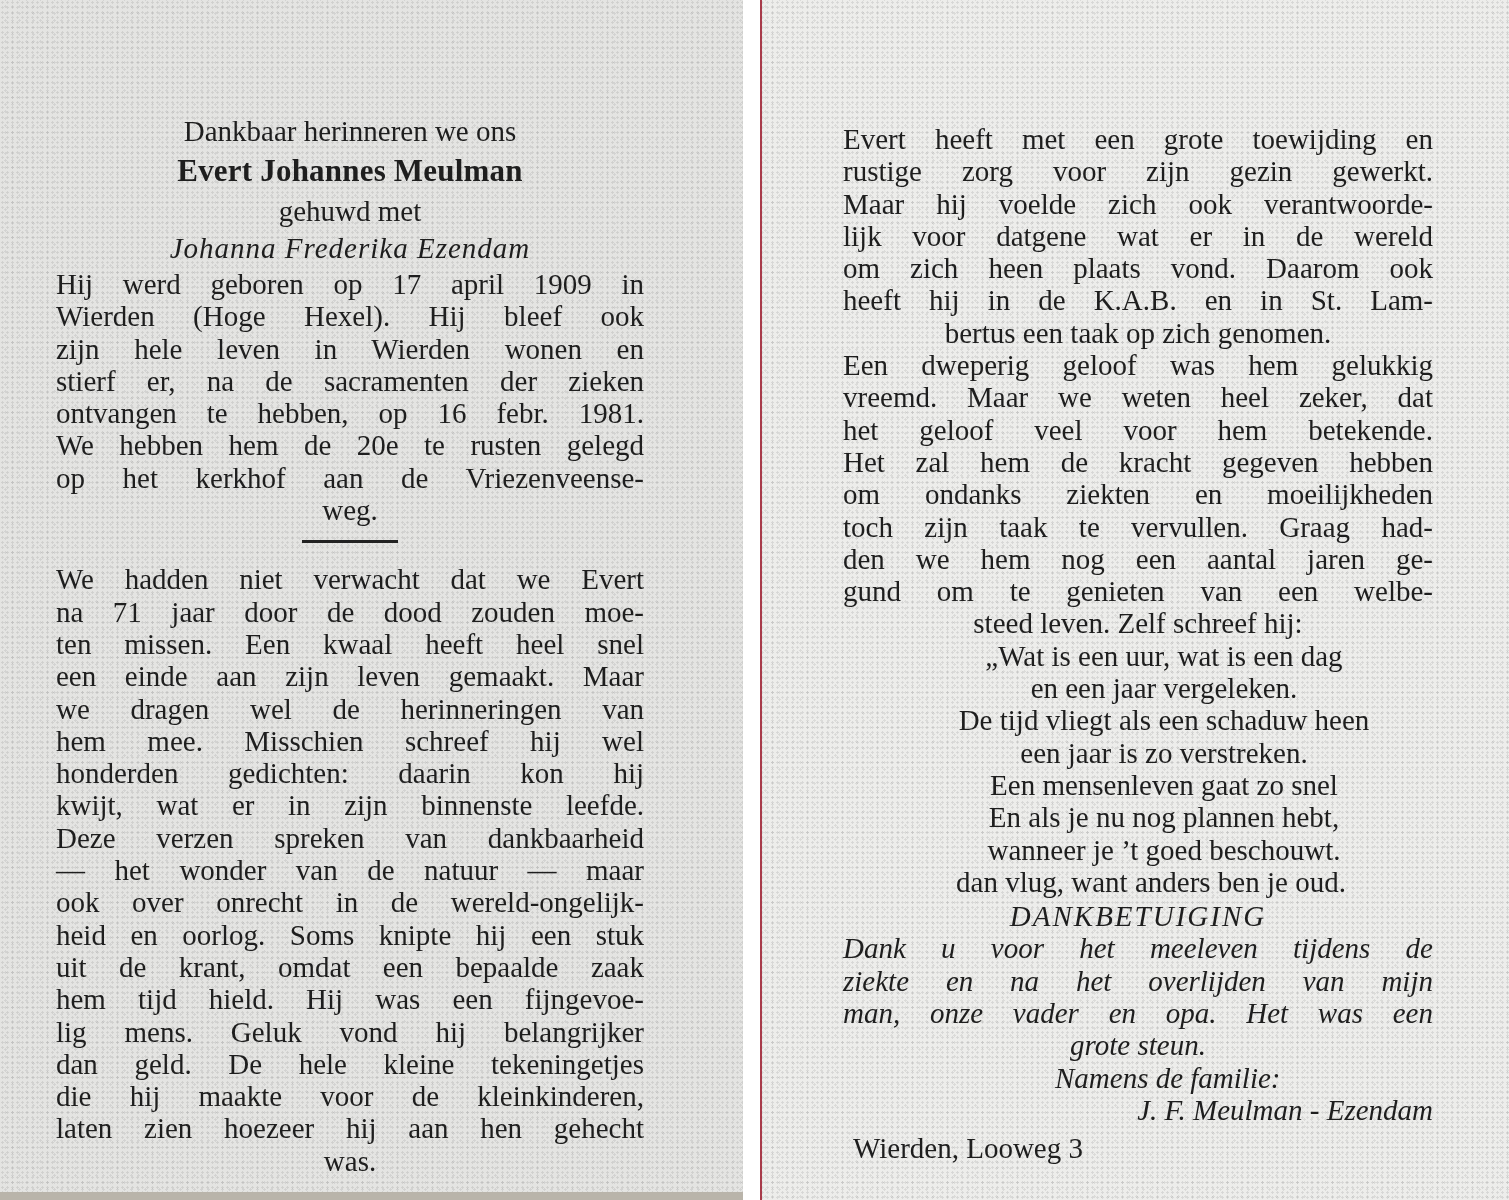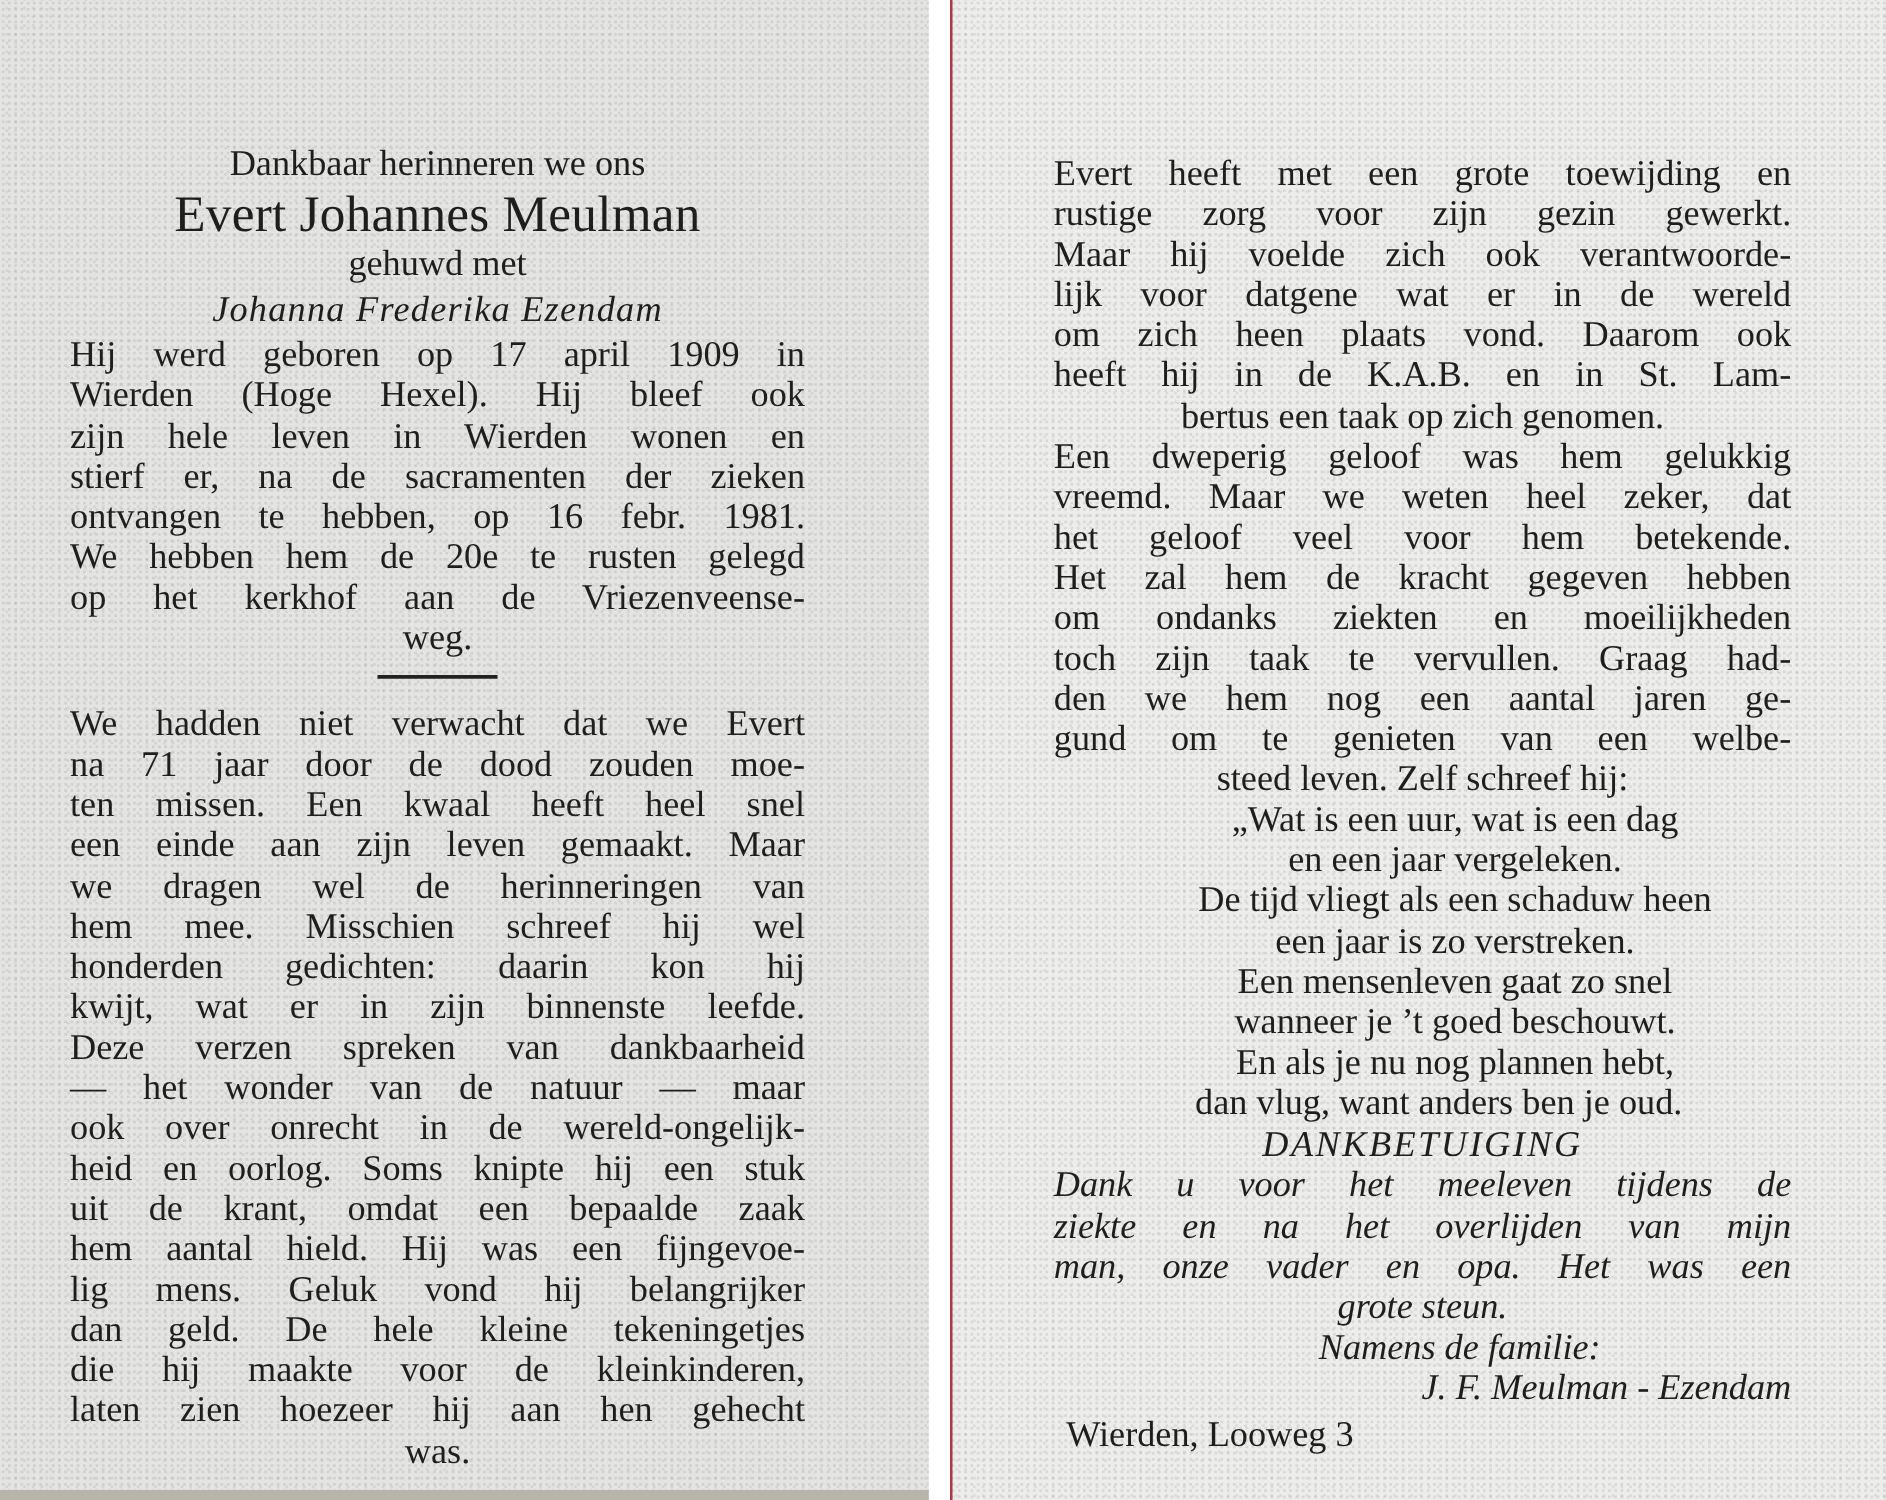--- a/index.html
+++ b/index.html
@@ -28,21 +28,21 @@
       position: absolute; left: 0; top: 1192px; width: 743px; height: 8px;
       background: #b9b4aa;
     }
     .col { position: absolute; font-size: 29px; line-height: 32.3px; }
     .col-left { left: 56px; top: 112px; width: 588px; }
     .col-right { left: 843px; top: 123px; width: 590px; }
     .center { text-align: center; }
     .just { text-align: justify; text-align-last: justify; }
     .line { display: block; white-space: nowrap; text-align: center; }
     .line.just { white-space: normal; }
-    .heading { font-weight: normal; font-size: 41px; line-height: 42px; letter-spacing: 0.2px; }
+    .heading { font-weight: bold; font-size: 31px; line-height: 42px; letter-spacing: 0.2px; }
     .intro { line-height: 38px; }
     .spouse { font-style: italic; letter-spacing: 1px; line-height: 36px; }
     .divider {
       width: 96px; height: 3px; background: #222; margin: 14px auto 20px auto;
     }
     .poem { padding-left: 52px; }
     .poem .line { white-space: nowrap; }
     .poem .outdent { margin-left: -26px; }
     .thanks-title { font-style: italic; letter-spacing: 2px; text-align: center; padding-left: 0; margin-top: 2px; }
     .thanks-body { font-style: italic; }
@@ -84,21 +84,21 @@
     <span class="line just">een einde aan zijn leven gemaakt. Maar</span>
     <span class="line just">we dragen wel de herinneringen van</span>
     <span class="line just">hem mee. Misschien schreef hij wel</span>
     <span class="line just">honderden gedichten: daarin kon hij</span>
     <span class="line just">kwijt, wat er in zijn binnenste leefde.</span>
     <span class="line just">Deze verzen spreken van dankbaarheid</span>
     <span class="line just">— het wonder van de natuur — maar</span>
     <span class="line just">ook over onrecht in de wereld-ongelijk-</span>
     <span class="line just">heid en oorlog. Soms knipte hij een stuk</span>
     <span class="line just">uit de krant, omdat een bepaalde zaak</span>
-    <span class="line just">hem aantal hield. Hij was een fijngevoe-</span>
+    <span class="line just">hem tijd hield. Hij was een fijngevoe-</span>
     <span class="line just">lig mens. Geluk vond hij belangrijker</span>
     <span class="line just">dan geld. De hele kleine tekeningetjes</span>
     <span class="line just">die hij maakte voor de kleinkinderen,</span>
     <span class="line just">laten zien hoezeer hij aan hen gehecht</span>
     <span class="line">was.</span>
   </div>
 </div>
 
 <div class="col col-right">
   <div>
@@ -122,22 +122,22 @@
     <span class="line just">gund om te genieten van een welbe-</span>
     <span class="line">steed leven. Zelf schreef hij:</span>
   </div>
 
   <div class="poem">
     <span class="line">„Wat is een uur, wat is een dag</span>
     <span class="line">en een jaar vergeleken.</span>
     <span class="line">De tijd vliegt als een schaduw heen</span>
     <span class="line">een jaar is zo verstreken.</span>
     <span class="line">Een mensenleven gaat zo snel</span>
+    <span class="line">En als je nu nog plannen hebt,</span>
     <span class="line">wanneer je ’t goed beschouwt.</span>
-    <span class="line">En als je nu nog plannen hebt,</span>
     <span class="line outdent">dan vlug, want anders ben je oud.</span>
   </div>
 
   <div class="thanks-title">DANKBETUIGING</div>
   <div class="thanks-body">
     <span class="line just">Dank u voor het meeleven tijdens de</span>
     <span class="line just">ziekte en na het overlijden van mijn</span>
     <span class="line just">man, onze vader en opa. Het was een</span>
     <span class="line">grote steun.</span>
   </div>

